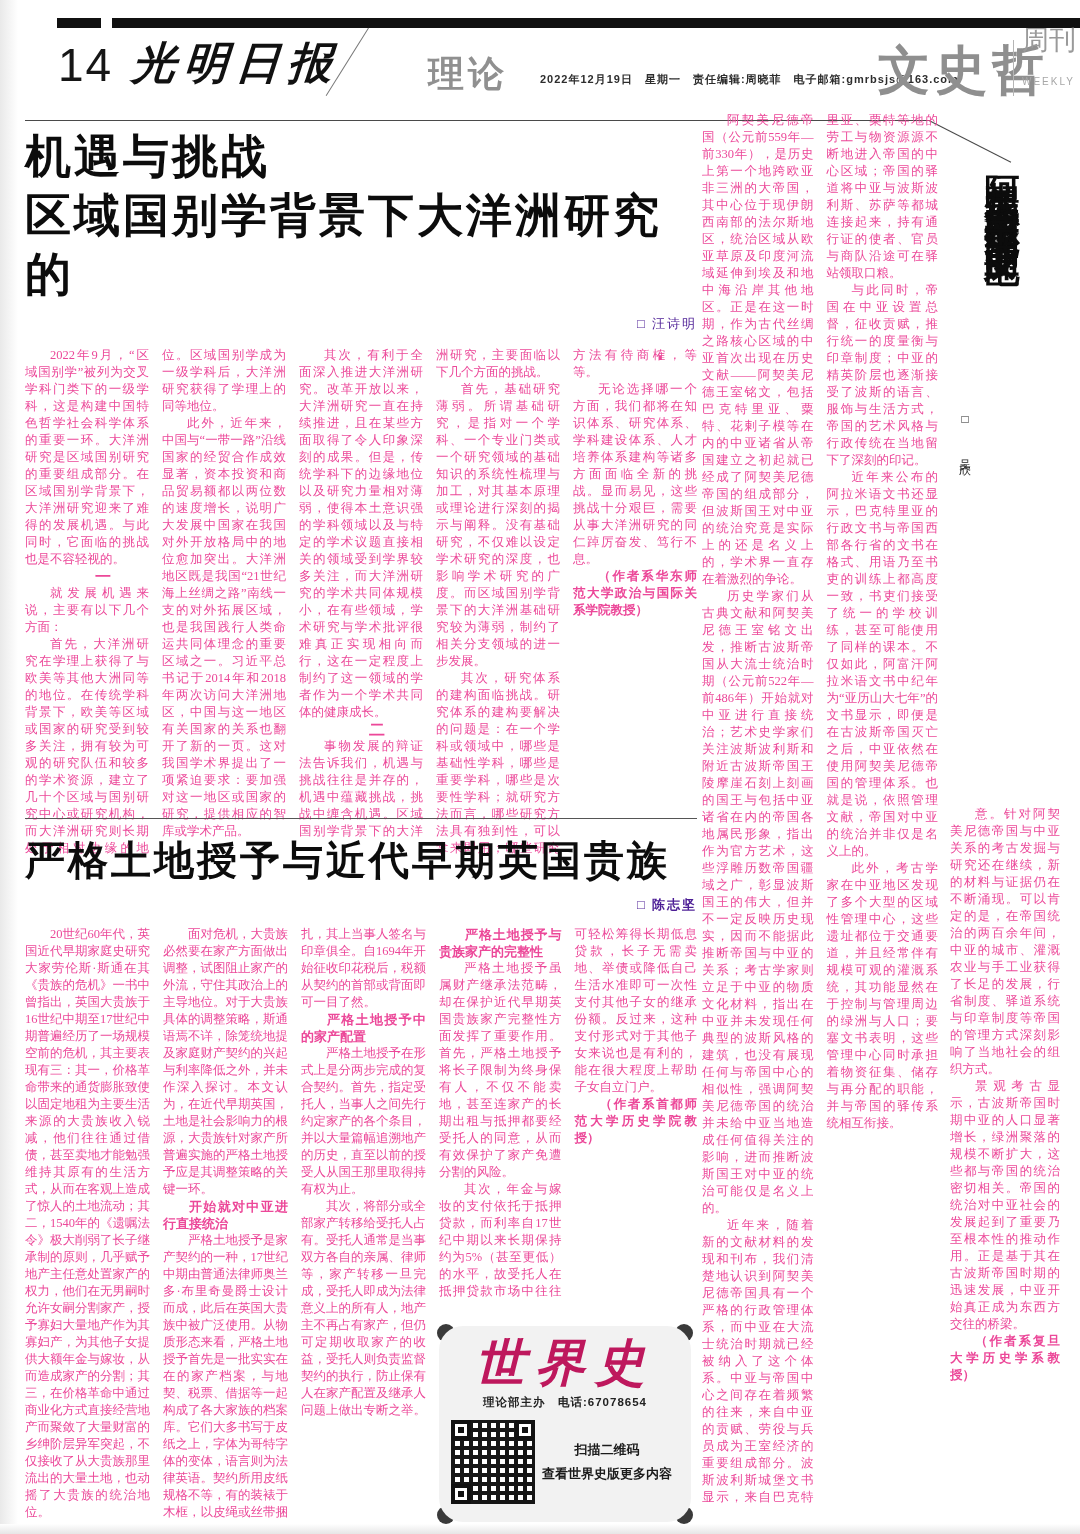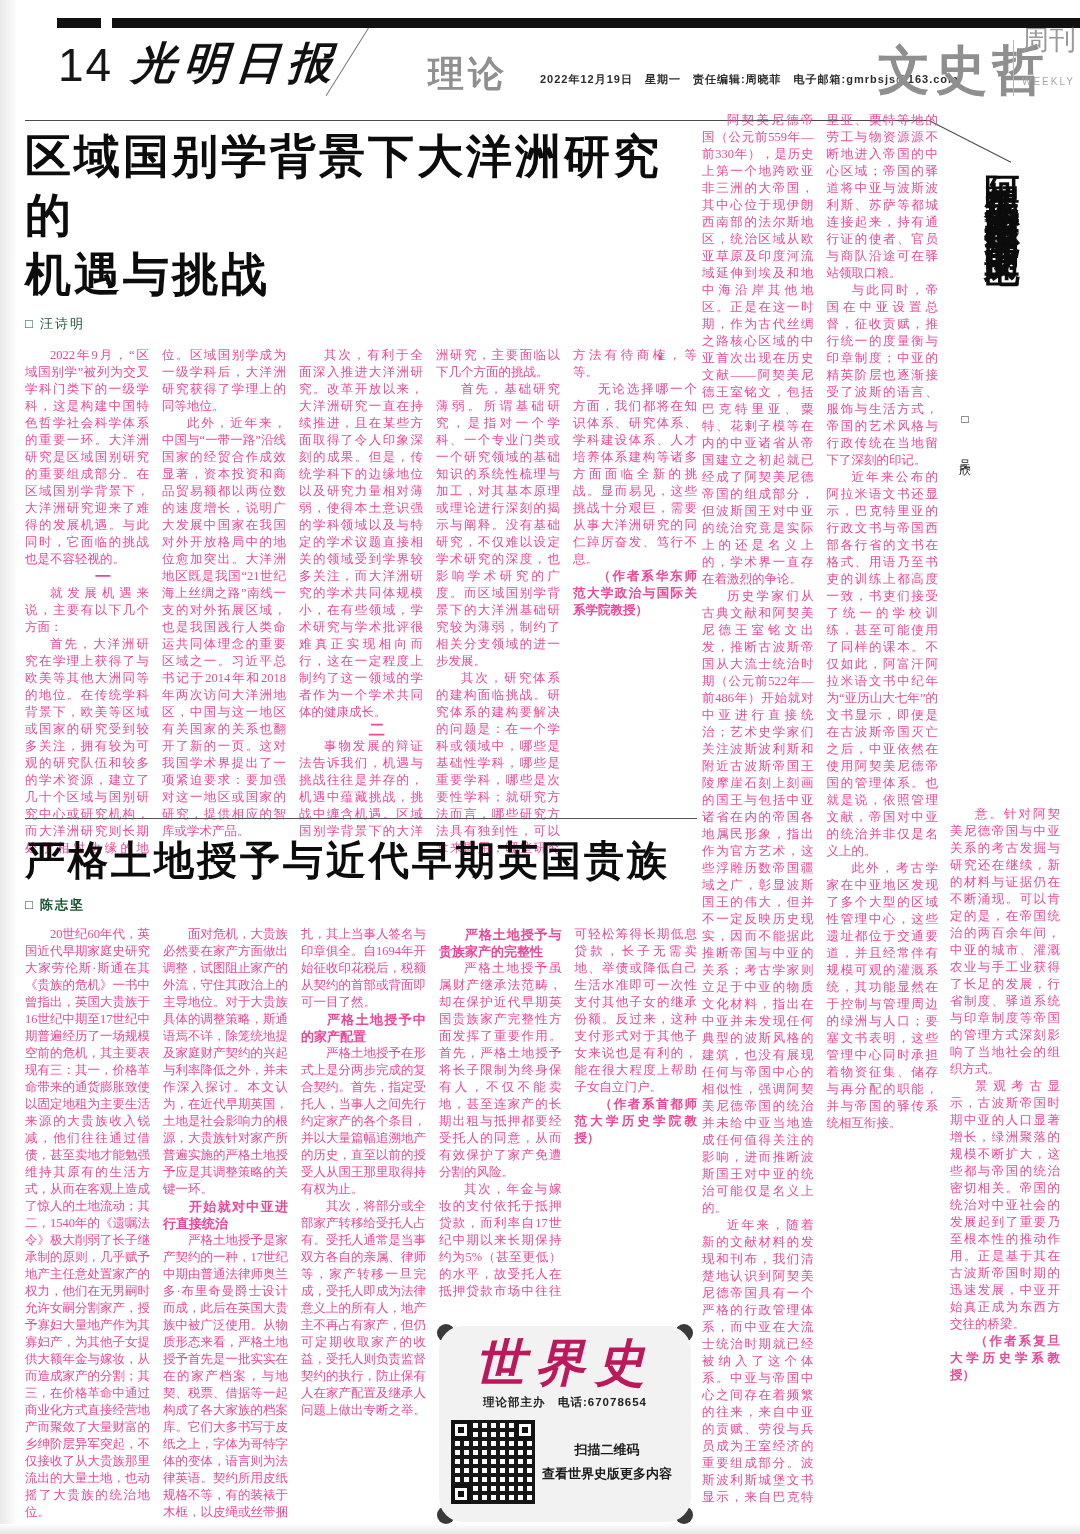--- a/index.html
+++ b/index.html
@@ -31,21 +31,21 @@
   .weekly-divider{position:absolute;left:1013px;top:40px;width:1px;height:56px;background:#b5b5b5;}
   .weekly-label{position:absolute;left:1022px;top:22px;font-size:27px;color:#9a9a9a;font-weight:400;}
   .weekly-sub{position:absolute;left:1022px;top:76px;font-family:"Liberation Sans","DejaVu Sans",sans-serif;
     font-size:10px;color:#a7a7a7;letter-spacing:2px;}
   .header-rule{position:absolute;left:25px;top:120px;width:905px;height:1px;background:#4a4a4a;}
   .header-diag{position:absolute;left:929px;top:120px;width:92px;height:1px;background:#4a4a4a;
     transform:rotate(27deg);transform-origin:left center;}
 
   
   .headline{font-weight:900;color:#0c0c0c;line-height:1.28;letter-spacing:3px;}
-  .byline{font-size:13px;color:#14532d;letter-spacing:2px;}
+  .byline{font-size:13px;color:#4c1d95;letter-spacing:2px;text-align:right;}
   .col-body{column-gap:13px;column-fill:auto;text-align:justify;font-size:12.5px;
     line-height:17px;color:#ec4899;overflow:hidden;}
   .col-body p{margin:0;text-indent:2em;}
   .marker{text-indent:0;text-align:center;font-weight:700;font-size:16px;margin:12px 0;}
   .subhead{text-indent:0;font-family:"Liberation Sans","DejaVu Sans",sans-serif;
     font-weight:700;font-size:13px;margin:9px 0 6px;break-after:avoid;}
   .credit{font-weight:700;}
 
   
   .art-oceania{position:absolute;left:25px;top:128px;width:672px;}
@@ -110,22 +110,22 @@
 <div class="dateline">2022年12月19日　星期一　责任编辑:周晓菲　电子邮箱:gmrbsjs@163.com</div>
 <div class="weekly-title">文史哲</div>
 <div class="weekly-divider"></div>
 <div class="weekly-label">周刊</div>
 <div class="weekly-sub">WEEKLY</div>
 <div class="header-rule"></div>
 <div class="header-diag"></div>
 
 <div class="art-oceania">
   <div class="headline">
+    <div>机遇与挑战</div>
     <div>区域国别学背景下大洋洲研究的</div>
-    <div>机遇与挑战</div>
   </div>
   <div class="byline">□ 汪诗明</div>
   <div class="col-body oceania-body">
     <p>2022年9月，“区域国别学”被列为交叉学科门类下的一级学科，这是构建中国特色哲学社会科学体系的重要一环。大洋洲研究是区域国别研究的重要组成部分。在区域国别学背景下，大洋洲研究迎来了难得的发展机遇。与此同时，它面临的挑战也是不容轻视的。</p>
     <p class="marker">一</p>
     <p>就发展机遇来说，主要有以下几个方面：</p>
     <p>首先，大洋洲研究在学理上获得了与欧美等其他大洲同等的地位。在传统学科背景下，欧美等区域或国家的研究受到较多关注，拥有较为可观的研究队伍和较多的学术资源，建立了几十个区域与国别研究中心或研究机构，而大洋洲研究则长期处于相对边缘的地位。区域国别学成为一级学科后，大洋洲研究获得了学理上的同等地位。</p>
     <p>此外，近年来，中国与“一带一路”沿线国家的经贸合作成效显著，资本投资和商品贸易额都以两位数的速度增长，说明广大发展中国家在我国对外开放格局中的地位愈加突出。大洋洲地区既是我国“21世纪海上丝绸之路”南线一支的对外拓展区域，也是我国践行人类命运共同体理念的重要区域之一。习近平总书记于2014年和2018年两次访问大洋洲地区，中国与这一地区有关国家的关系也翻开了新的一页。这对我国学术界提出了一项紧迫要求：要加强对这一地区或国家的研究，提供相应的智库或学术产品。</p>
     <p>其次，有利于全面深入推进大洋洲研究。改革开放以来，大洋洲研究一直在持续推进，且在某些方面取得了令人印象深刻的成果。但是，传统学科下的边缘地位以及研究力量相对薄弱，使得本土意识强的学科领域以及与特定的学术议题直接相关的领域受到学界较多关注，而大洋洲研究的学术共同体规模小，在有些领域，学术研究与学术批评很难真正实现相向而行，这在一定程度上制约了这一领域的学者作为一个学术共同体的健康成长。</p>
     <p class="marker">二</p>

